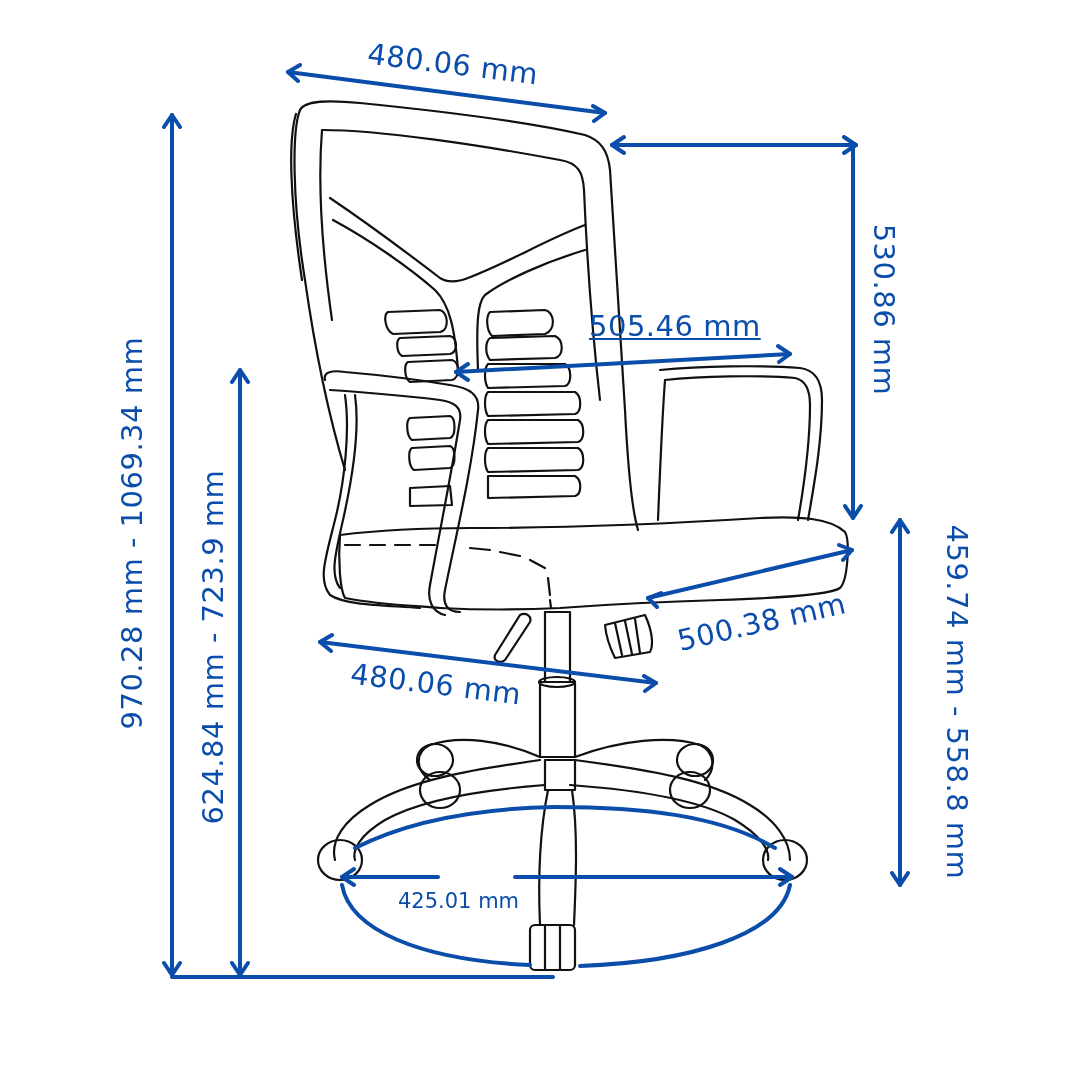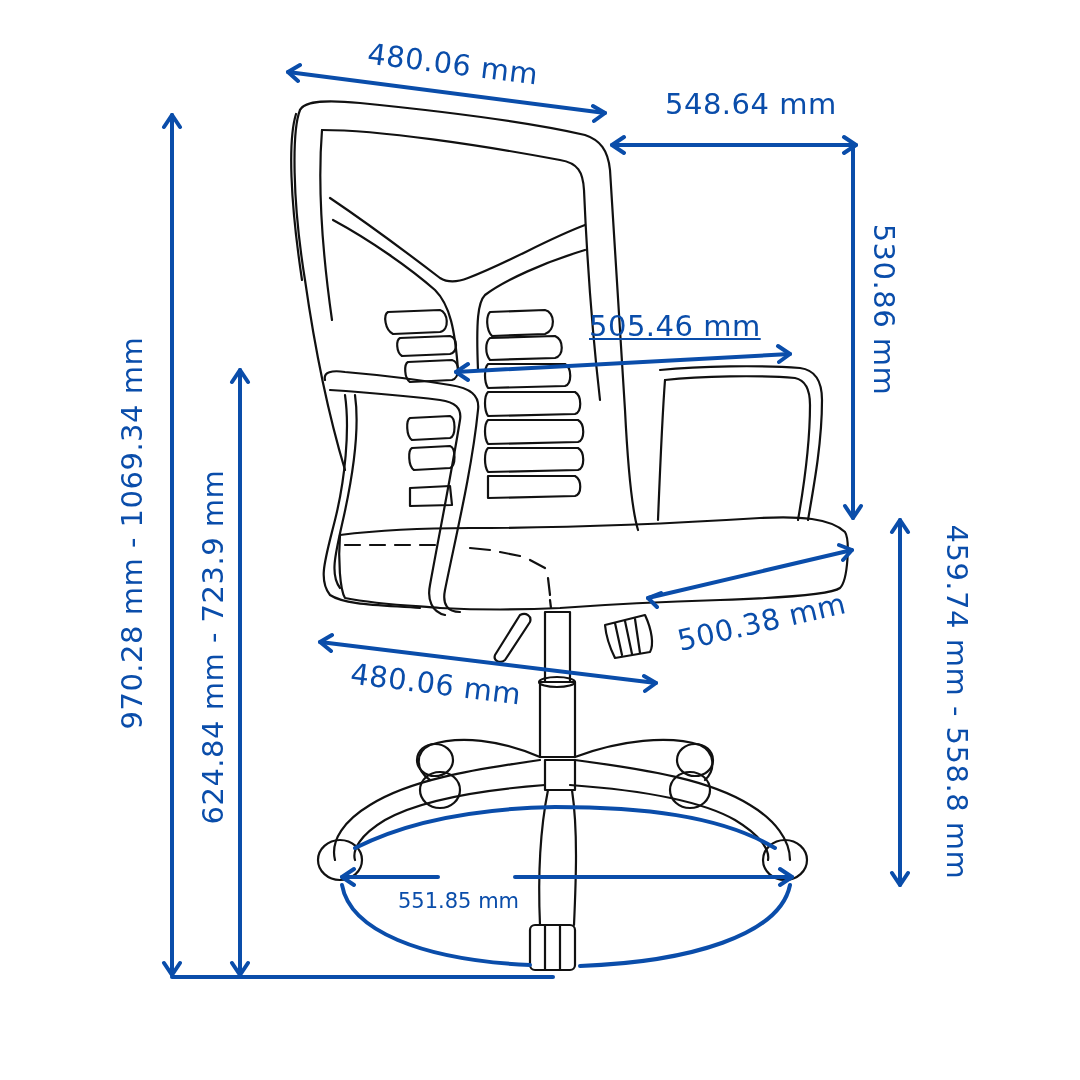--- a/index.html
+++ b/index.html
@@ -124,22 +124,21 @@
       <path class="head" d="M232,382 L240,370 L248,382 M232,963 L240,975 L248,963"></path>
 
       <line x1="172" y1="977" x2="553" y2="977"></line>
 
       <line x1="900" y1="520" x2="900" y2="885"></line>
       <path class="head" d="M892,532 L900,520 L908,532 M892,873 L900,885 L908,873"></path>
     </g>
   </svg>
 
   <div class="lbl big" style="left:367px; top:50px; transform: rotate(7deg);">480.06 mm</div>
-  <div class="lbl big" style="left:665px; top:90px;">548.64 mm</div>
   <div class="lbl big" style="left:798px; top:295px; transform: rotate(90deg);">530.86 mm</div>
   <div class="lbl big" style="left:589px; top:312px;text-decoration:underline;">505.46 mm</div>
   <div class="lbl big" style="left:676px; top:608px; transform: rotate(-13deg);">500.38 mm</div>
   <div class="lbl big" style="left:350px; top:670px; transform: rotate(7deg);">480.06 mm</div>
-  <div class="lbl small" style="left:398px; top:891px;">551.85 mm</div>
+  <div class="lbl small" style="left:398px; top:891px;">425.01 mm</div>
   <div class="lbl big" style="left:-58px; top:525px; width:380px; text-align:center; transform: rotate(-90deg);">970.28 mm - 1069.34 mm</div>
   <div class="lbl big" style="left:43px; top:640px; width:340px; text-align:center; transform: rotate(-90deg);">624.84 mm - 723.9 mm</div>
   <div class="lbl big" style="left:786px; top:680px; width:340px; text-align:center; transform: rotate(90deg);">459.74 mm - 558.8 mm</div>
 </div>
 
 </body></html>

